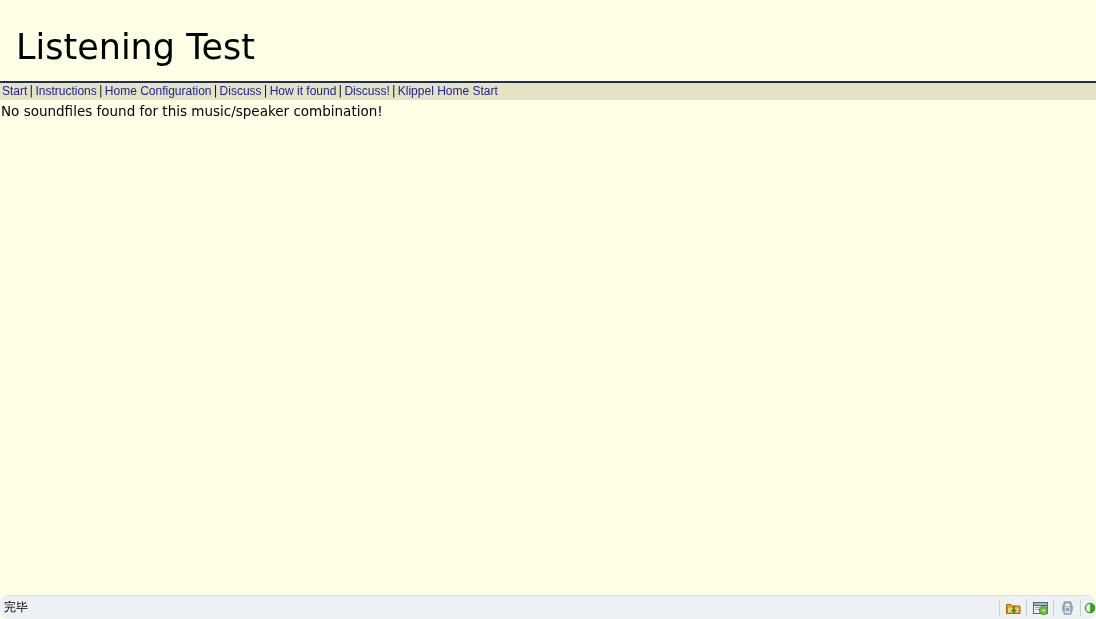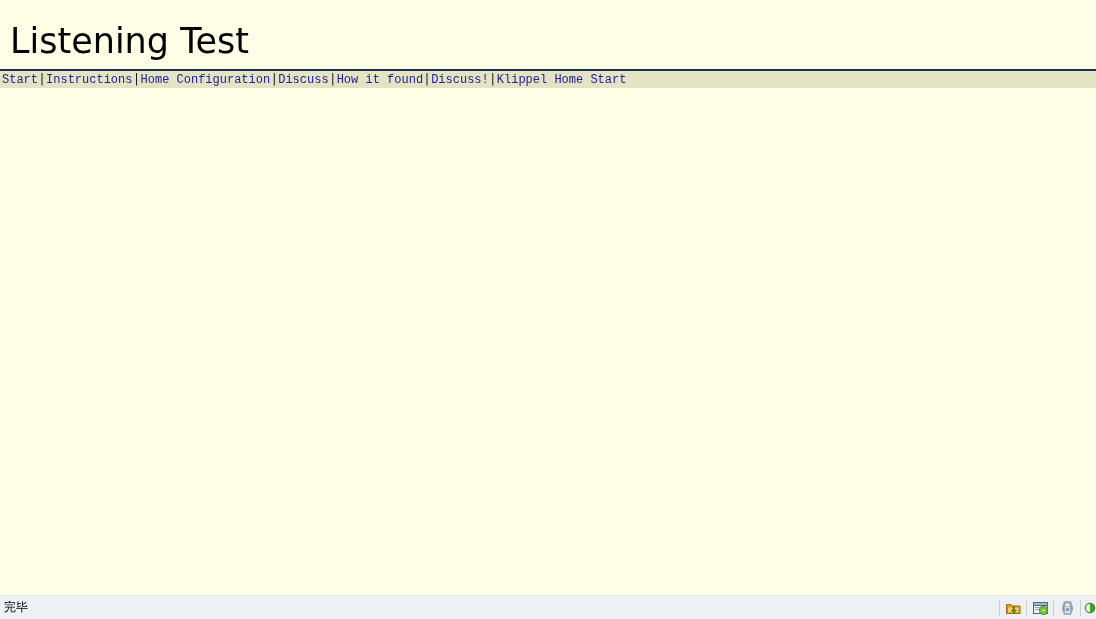--- a/index.html
+++ b/index.html
@@ -31,21 +31,21 @@
     background: #ffffe8;
     position: relative;
     overflow: hidden;
   }
 
   .page-title {
     font-family: "DejaVu Sans", sans-serif;
     font-size: 35px;
     font-weight: normal;
     color: #000000;
-    margin: 8px;
+    margin: 14px;
     padding: 13px 0 0 2px;
     line-height: 40px;
     letter-spacing: 0px;
   }
 
   .title-rule {
     height: 2px;
     background: #203050;
     margin: 4px 0 0 0;
     width: 100%;
@@ -59,21 +59,21 @@
     font-family: "DejaVu Sans", sans-serif;
     font-size: 12px;
     white-space: nowrap;
     overflow: hidden;
   }
 
   .navbar a {
     color: #2020a0;
     text-decoration: none;
     font-size: 12px;
-    font-family: Liberation Mono, monospace;
+    font-family: Liberation Sans, sans-serif;
   }
 
   .nav-sep {
     color: #101010;
     font-size: 12px;
     padding: 0 2px;
   }
 
   .message {
     font-family: "DejaVu Sans", sans-serif;
@@ -88,20 +88,21 @@
   .statusbar {
     flex: 0 0 auto;
     height: 23px;
     background: #edf1f3;
     border-top: 1px solid #dfe4e6;
     display: flex;
     align-items: center;
     justify-content: space-between;
     padding: 0 0 0 4px;
     position: relative;
+    border-radius: 9px;
   }
 
   .status-text {
     font-family: "DejaVu Sans", sans-serif;
     font-size: 12px;
     color: #000000;
     line-height: 23px;
     white-space: nowrap;
   }
 
@@ -146,20 +147,21 @@
   <div class="page">
 
     <h1 class="page-title">Listening Test</h1>
 
     <div class="title-rule"></div>
 
     <div class="navbar">
       <a href="#">Start</a><span class="nav-sep">|</span><a href="#">Instructions</a><span class="nav-sep">|</span><a href="#">Home Configuration</a><span class="nav-sep">|</span><a href="#">Discuss</a><span class="nav-sep">|</span><a href="#">How it found</a><span class="nav-sep">|</span><a href="#">Discuss!</a><span class="nav-sep">|</span><a href="#">Klippel Home Start</a>
     </div>
 
+    <div class="message">No soundfiles found for this music/speaker combination!</div>
 
   </div>
 
   <div class="statusbar">
 
     <div class="status-text">完毕</div>
 
     <div class="status-icons">
 
       <div class="status-sep"></div>

